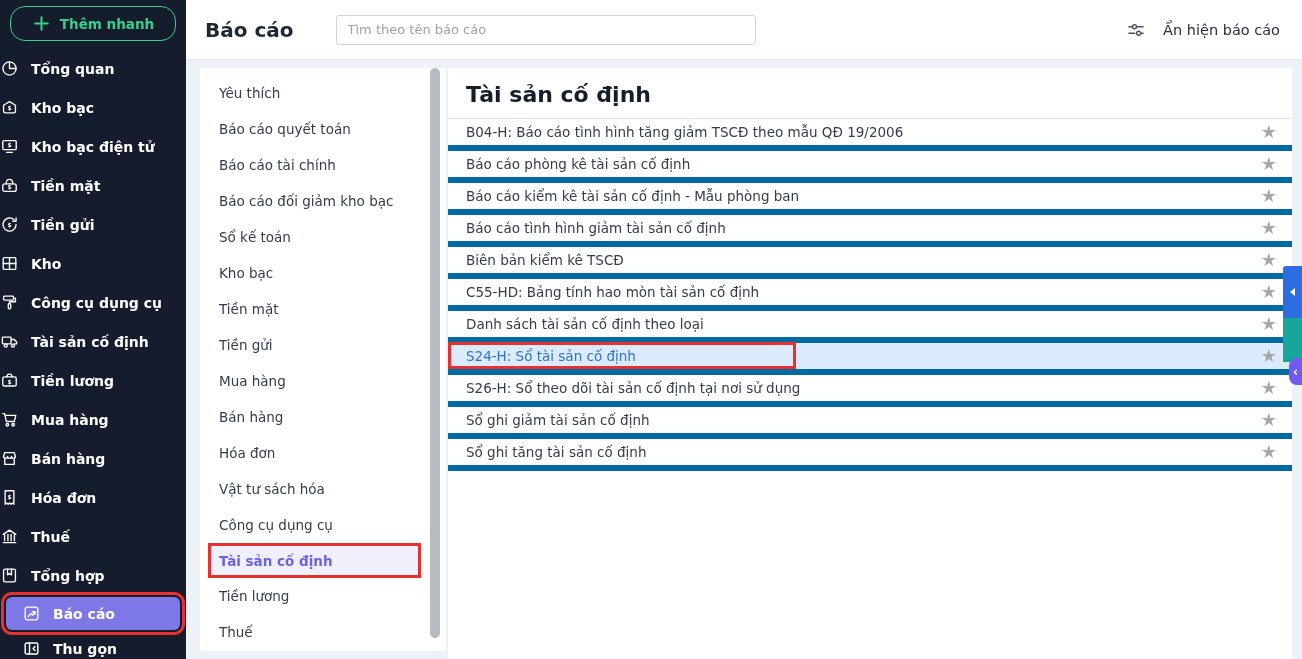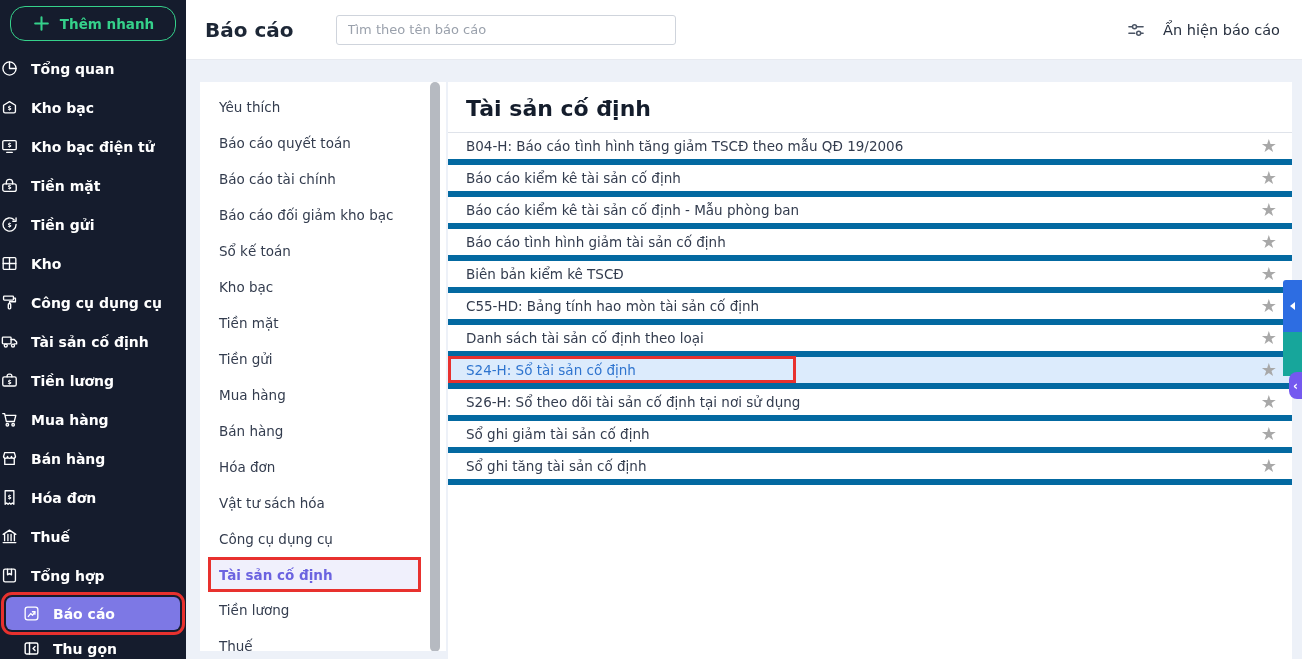--- a/index.html
+++ b/index.html
@@ -40,31 +40,31 @@
   }
 
   
   .main-col { flex:1; display:flex; flex-direction:column; min-width:0; }
   .topbar {
     height:60px; flex:none; background:#fff; display:flex; align-items:center;
     padding:0 22px 0 19px; border-bottom:1px solid #e7eaf0;
   }
   .topbar h1 { margin:0; font-size:20px; font-weight:bold; color:#1d2736; }
   .search-input {
-    margin-left:42px; width:340px; height:30px; border:1px solid #cfd4dc; border-radius:3px;
+    margin-left:42px; width:420px; height:30px; border:1px solid #cfd4dc; border-radius:3px;
     padding:0 11px; font-size:13px; color:#333c4e; font-family:inherit; outline:none; background:#fff;
   }
   .search-input::placeholder { color:#9aa1ac; }
   .toggle-reports {
     margin-left:auto; display:flex; align-items:center; gap:17px;
     font-size:14.5px; color:#27303f; cursor:pointer;
   }
   .toggle-reports svg { width:20px; height:20px; color:#4b5565; }
 
-  .content { flex:1; min-height:0; display:flex; padding:8px 0 0 14px; position:relative;margin-top:14px; }
+  .content { flex:1; min-height:0; display:flex; padding:8px 0 0 14px; position:relative; }
 
   
   .categories {
     width:246px; flex:none; background:#fff; position:relative;
     margin-bottom:8px; padding-top:7px; overflow:hidden;
   }
   .cat-item {
     height:36px; display:flex; align-items:center; padding-left:19px;
     font-size:13.5px; color:#333c4e; cursor:pointer; white-space:nowrap;
   }
@@ -361,21 +361,21 @@
       </aside>
 
       <section class="reports">
         <h2>Tài sản cố định</h2>
         <div id="report-list">
             <div class="report-row">
               <span>B04-H: Báo cáo tình hình tăng giảm TSCĐ theo mẫu QĐ 19/2006</span>
               <span class="star">★</span>
             </div>
             <div class="report-row">
-              <span>Báo cáo kiểm kê tài sản cố định</span>
+              <span>Báo cáo phòng kê tài sản cố định</span>
               <span class="star">★</span>
             </div>
             <div class="report-row">
               <span>Báo cáo kiểm kê tài sản cố định - Mẫu phòng ban</span>
               <span class="star">★</span>
             </div>
             <div class="report-row">
               <span>Báo cáo tình hình giảm tài sản cố định</span>
               <span class="star">★</span>
             </div>

